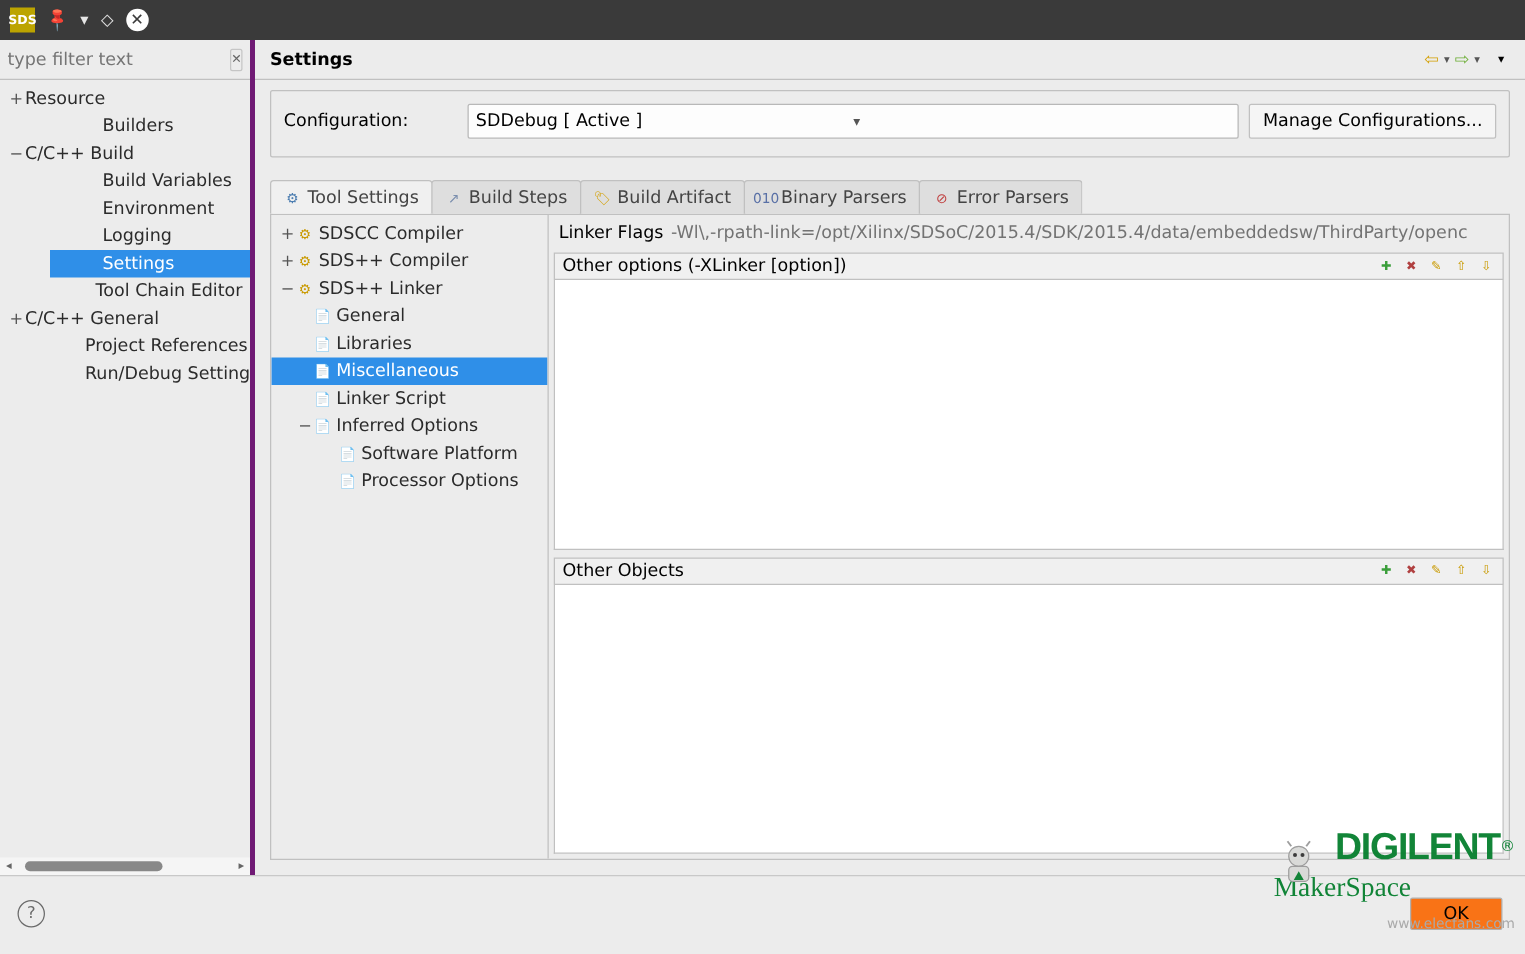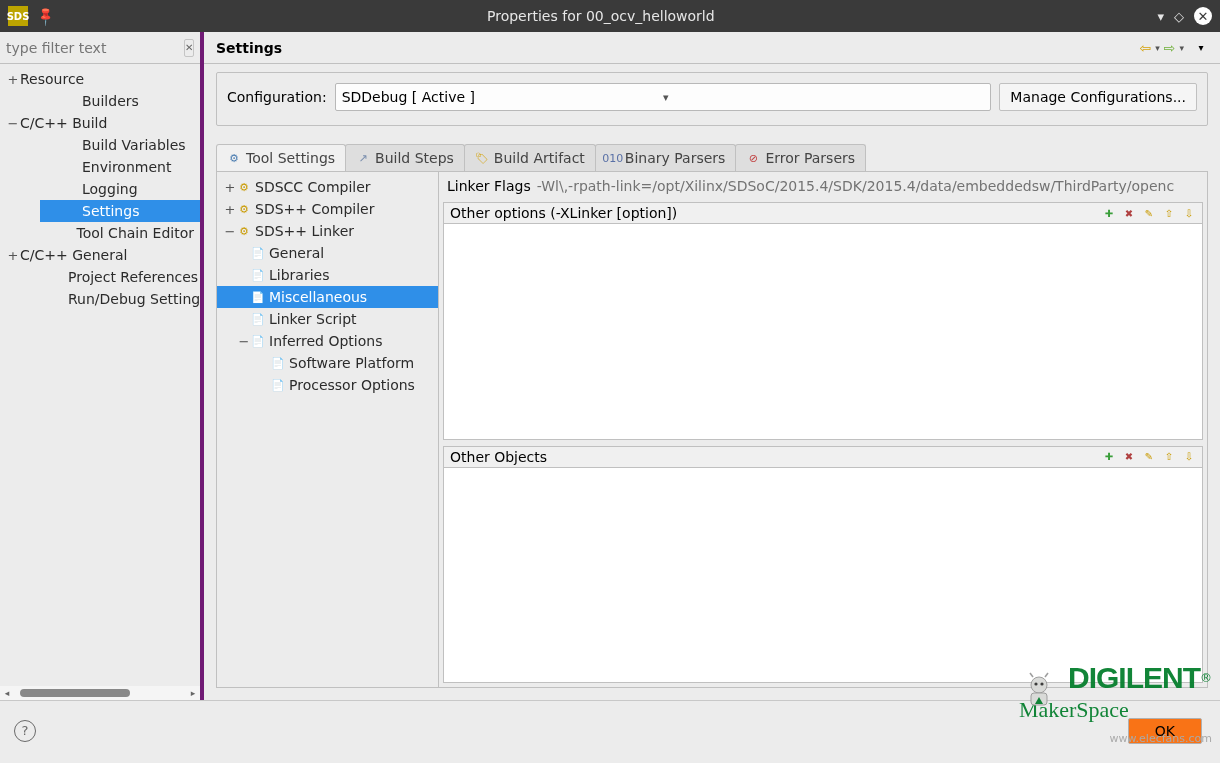--- a/index.html
+++ b/index.html
@@ -32,21 +32,21 @@
   .heading-bar h2 { font-size: 14px; font-weight: bold; flex: 1; }
   .heading-nav { display: flex; align-items: center; gap: 4px; }
   .heading-nav .arr { color: #d4a20a; font-size: 14px; cursor: pointer; }
   .heading-nav .arr.fwd { color: #6faf3a; }
   .heading-nav .drop { color: #555; font-size: 9px; }
   .heading-nav .menu { width: 14px; height: 14px; display: inline-flex; align-items: center; justify-content: center; font-size: 10px; cursor: pointer; margin-left: 6px;}
 
   .content-body { flex: 1; padding: 8px 12px 12px 12px; display: flex; flex-direction: column; overflow: hidden; }
   .config-group { border: 1px solid #c0c0c0; border-radius: 2px; padding: 10px 10px 14px 10px; display: flex; align-items: center; gap: 8px; margin-bottom: 12px; }
   .config-group label { font-size: 14px; white-space: nowrap; }
-  .config-select { flex: 1; display: flex; align-items: center; border: 1px solid #b8b8b8; border-radius: 2px; height: 28px; padding: 0 6px; background: #fdfdfd; cursor: pointer; }
+  .config-select { flex: 1; display: flex; align-items: center; border: 1px solid #b8b8b8; border-radius: 2px; height: 28px; padding: 0 6px; background: #fdfdfd; cursor: pointer; margin-left: 39px; }
   .config-select span { flex: 1; font-size: 14px; }
   .config-select .chev { font-size: 11px; color: #555; }
   .manage-btn { border: 1px solid #c0c0c0; background: #f5f5f5; height: 28px; padding: 0 10px; font-size: 14px; border-radius: 2px; cursor: pointer; }
 
   .tabs-row { display: flex; align-items: stretch; border-bottom: 1px solid #c0c0c0; margin-top: 6px; }
   .tab { display: flex; align-items: center; gap: 5px; padding: 5px 10px; font-size: 14px; color: #444; background: #dedede; border: 1px solid #c0c0c0; border-bottom: none; border-top-left-radius: 3px; border-top-right-radius: 3px; margin-right: -1px; cursor: pointer; }
   .tab.active { background: #f0f0f0; position: relative; z-index: 1; }
   .tab .ticon { width: 14px; height: 14px; display: inline-flex; align-items: center; justify-content: center; font-size: 11px; }
   .ticon-tool { color: #4a7cb0; }
   .ticon-steps { color: #7b8fae; }
@@ -92,21 +92,20 @@
   .app { position: relative; width: 1220px; height: 763px; }
 </style>
 </head>
 <body>
 
 <div class="app">
 
   <div class="titlebar">
     <span class="sds-icon">SDS</span>
     <span class="pin-icon">📌</span>
-    <span class="title">Properties for 00_ocv_helloworld</span>
     <span class="icon-right">▾</span>
     <span class="icon-right">◇</span>
     <span class="icon-right"><span class="close-circle">✕</span></span>
   </div>
 
   <div class="main">
 
     <div class="sidebar">
       <div class="filter-row">
         <input type="text" placeholder="type filter text" style="">

